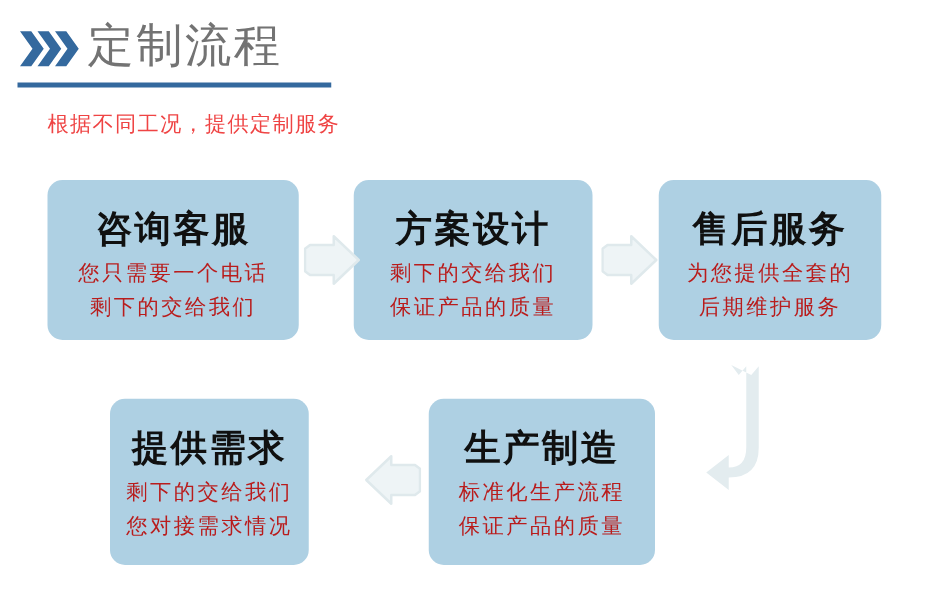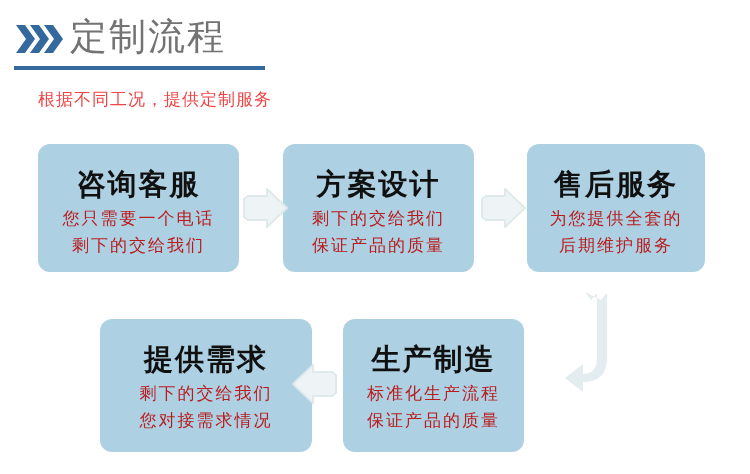--- a/index.html
+++ b/index.html
@@ -89,21 +89,21 @@
     color: #b91c1c;
     line-height: 27px;
     letter-spacing: 2px;
     white-space: nowrap;
   }
 
   
   #box-consult   { left: 38px;  top: 144px; width: 201px; height: 128px; }
   #box-design    { left: 283px; top: 144px; width: 191px; height: 128px; }
   #box-after     { left: 527px; top: 144px; width: 178px; height: 128px; }
-  #box-demand    { left: 100px; top: 319px; width: 212px; height: 133px; }
+  #box-demand    { left: 88px; top: 319px; width: 159px; height: 133px; }
   #box-produce   { left: 343px; top: 319px; width: 181px; height: 133px; }
 
   
   .arrow {
     position: absolute;
   }
   #arrow-1 { left: 243px; top: 186px; width: 46px; height: 44px; }
   #arrow-2 { left: 481px; top: 186px; width: 46px; height: 44px; }
   #arrow-3 { left: 291px; top: 362px; width: 46px; height: 44px; }
   #arrow-uturn { left: 563px; top: 288px; width: 90px; height: 108px; }

